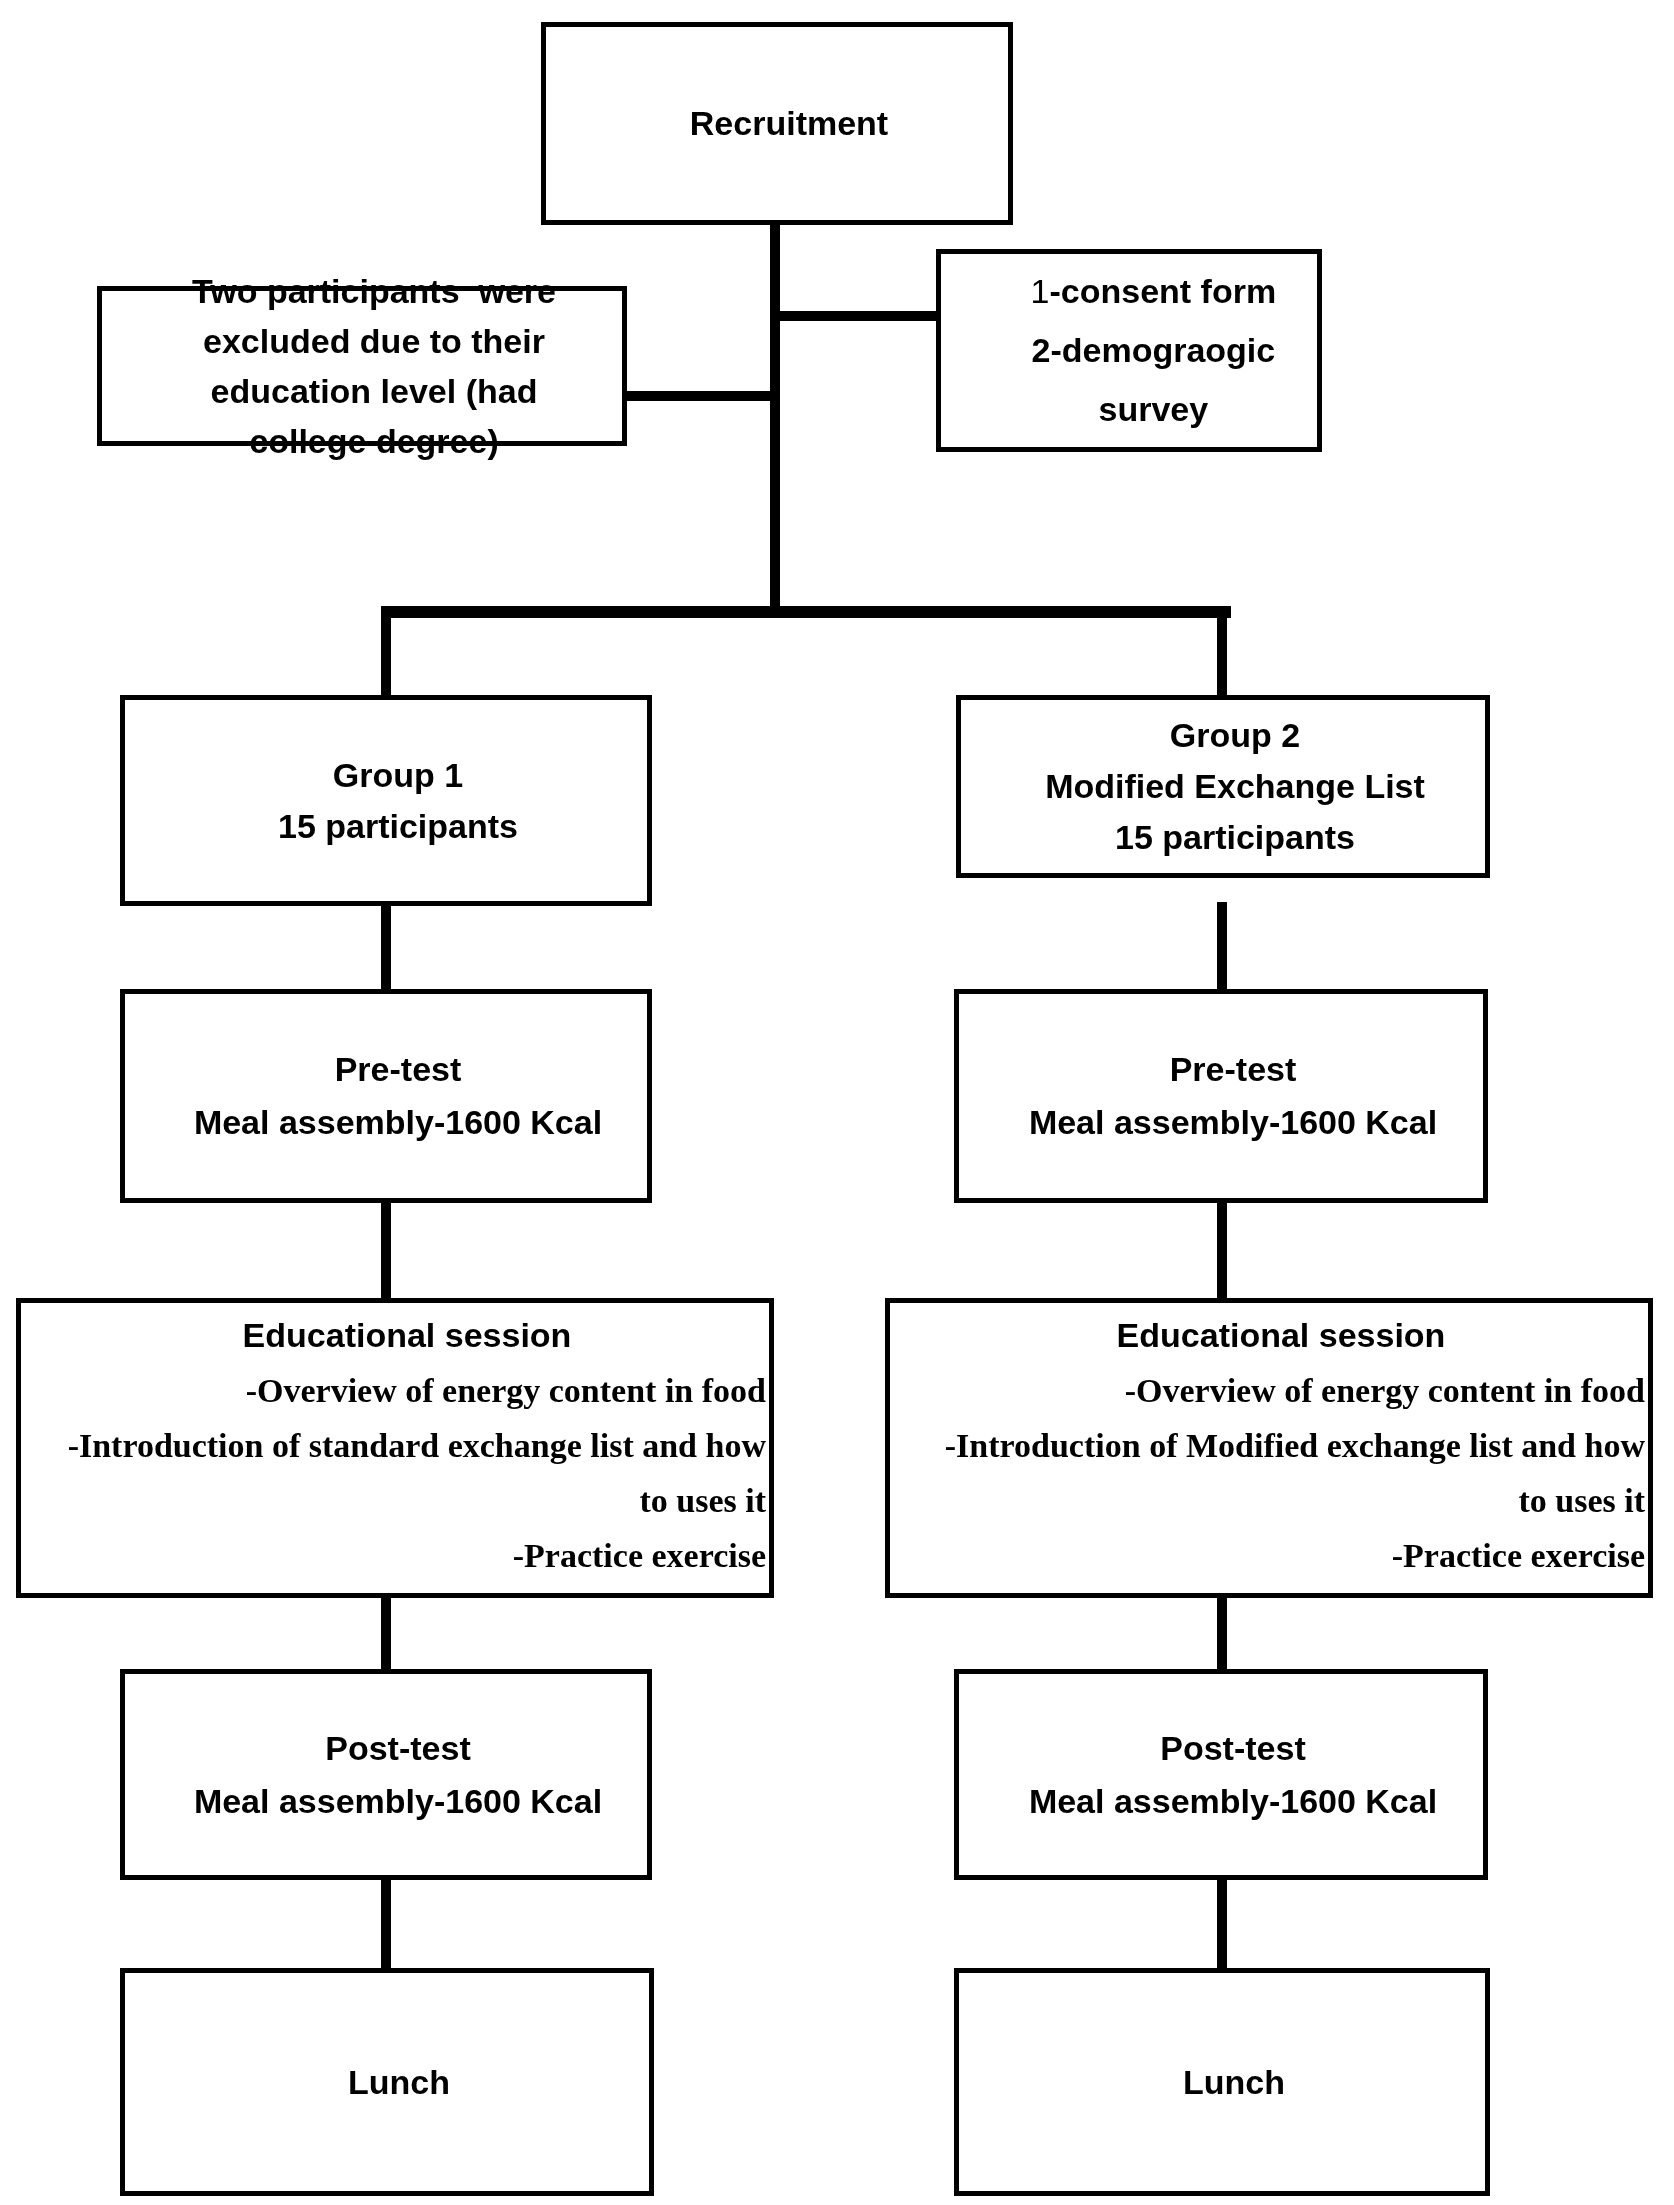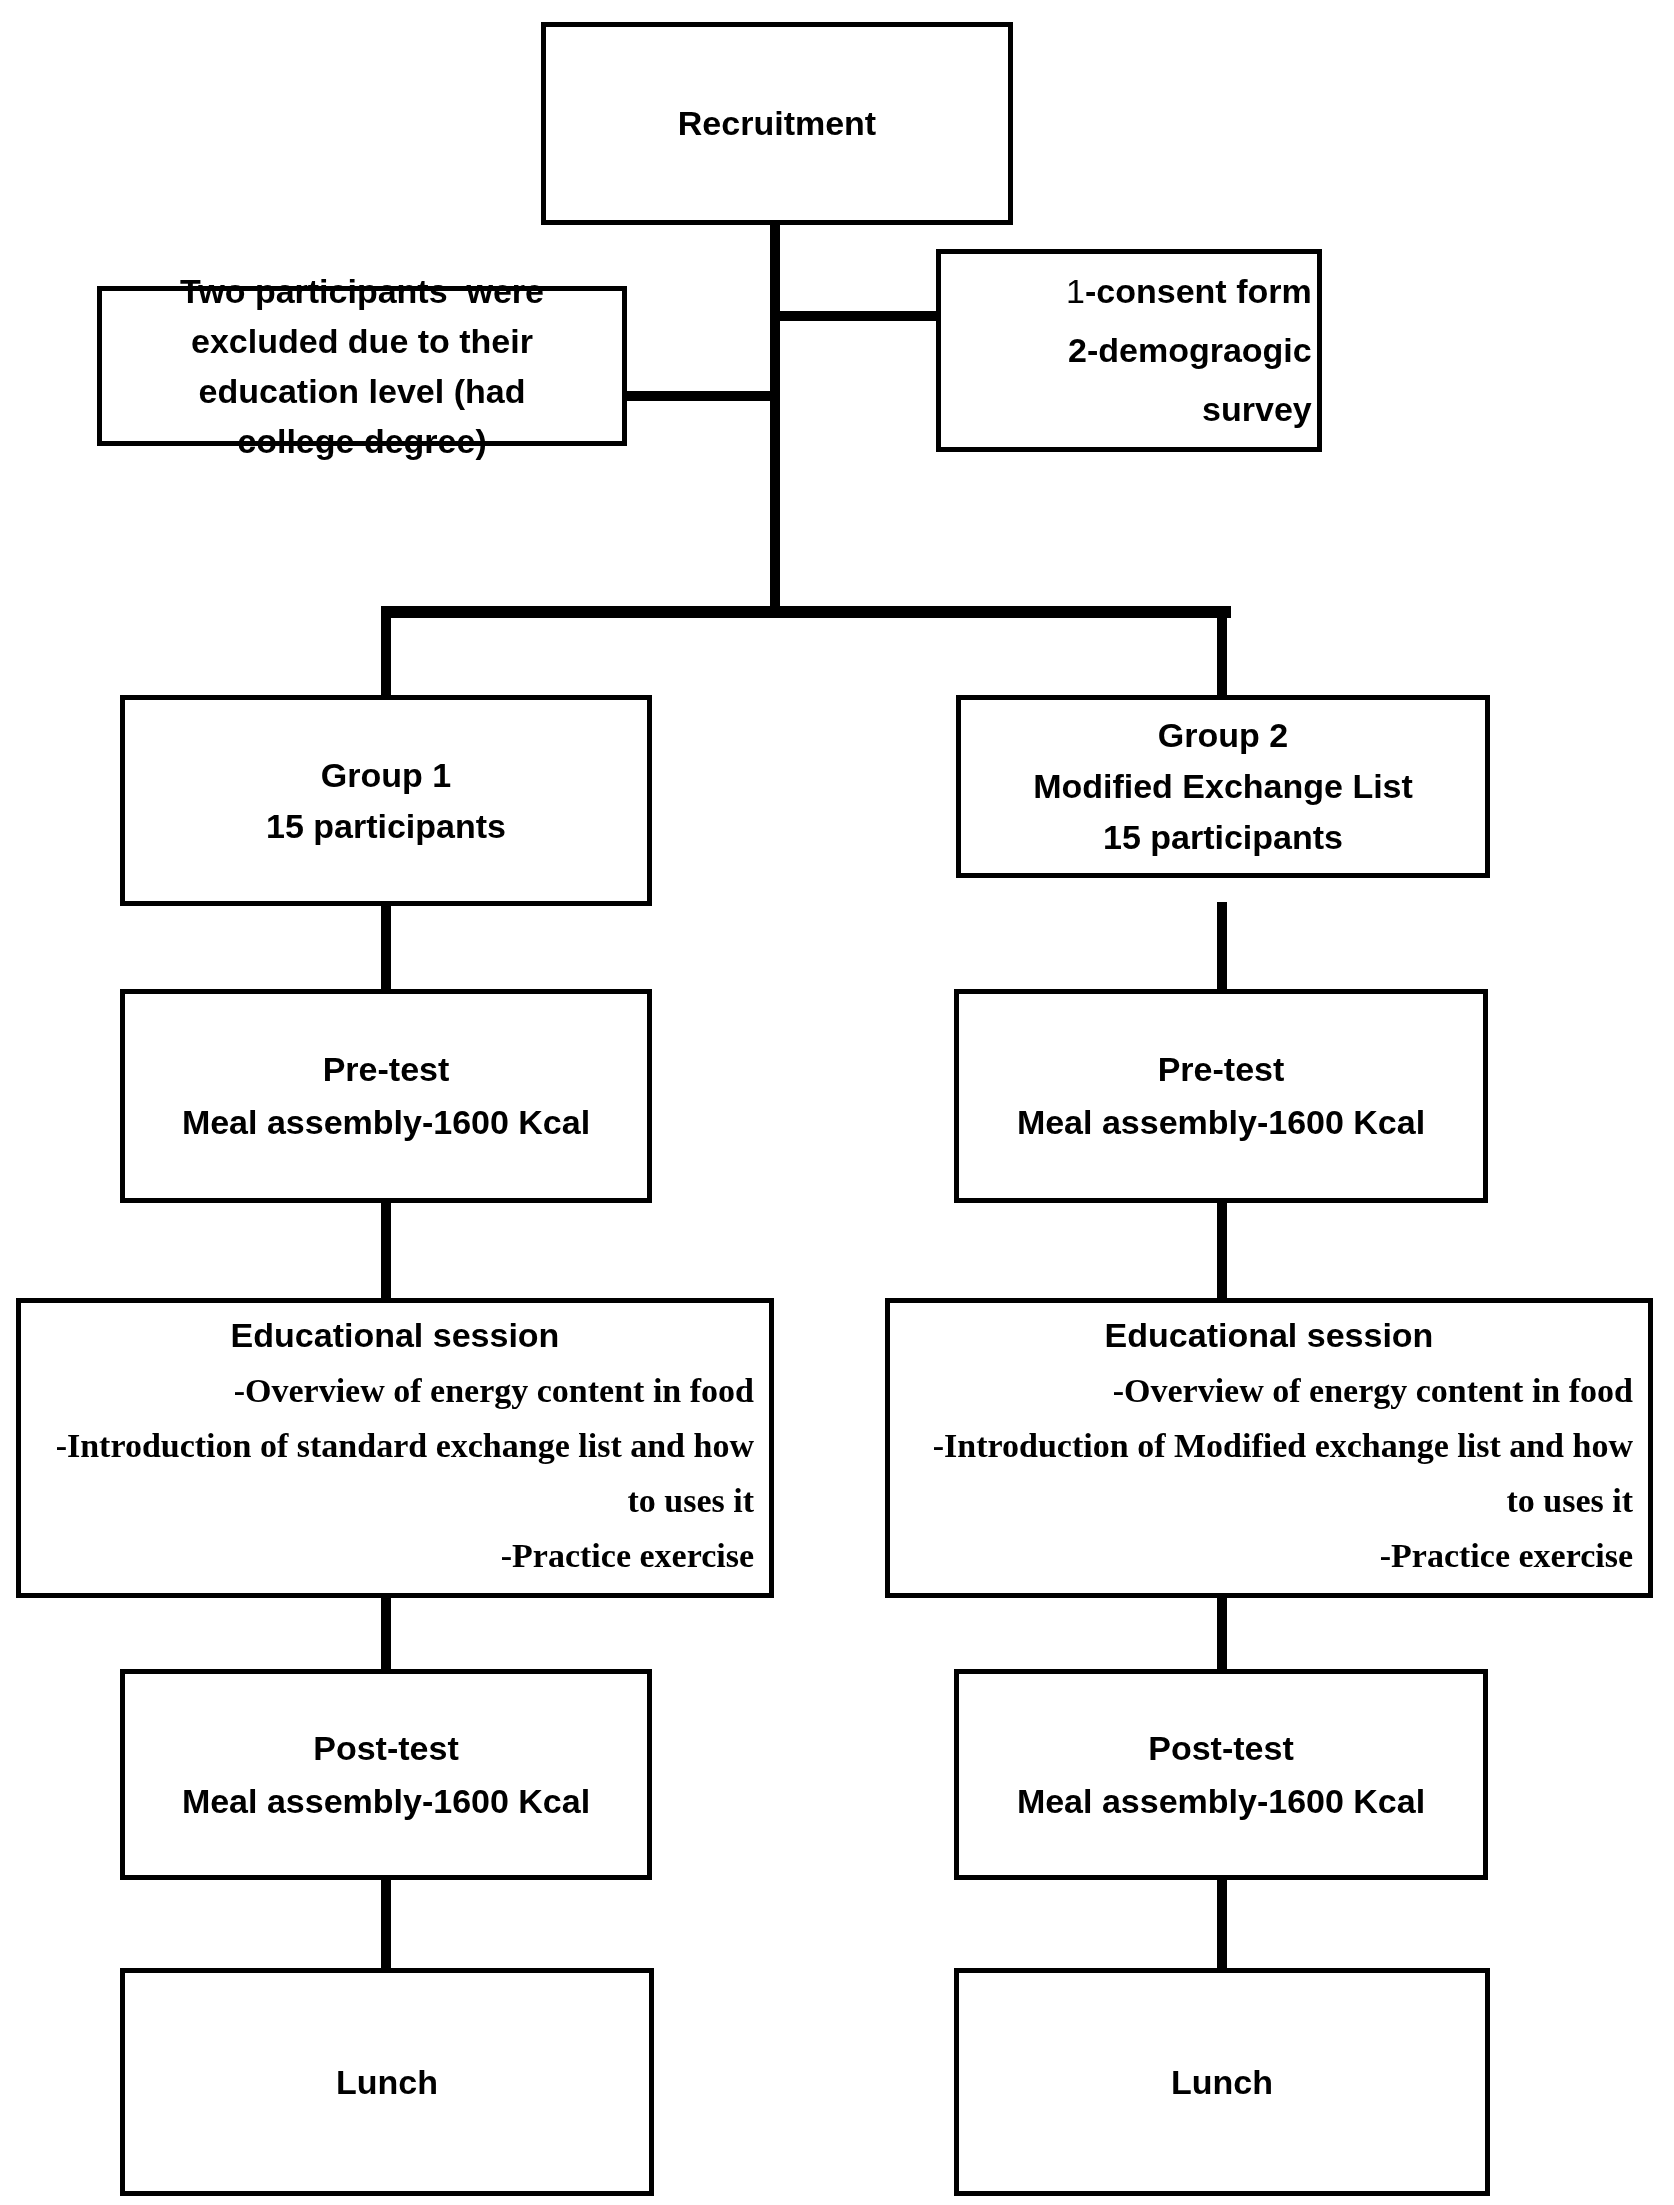--- a/index.html
+++ b/index.html
@@ -30,27 +30,27 @@
     display: flex;
     flex-direction: column;
     justify-content: center;
     align-items: stretch;
     font-weight: 700;
     font-size: 34px;
     line-height: 53px;
     text-align: center;
     white-space: pre-wrap;
   }
-  .box .tline { width: 100%; }
+  .box .tline { width: 100%; padding-left: 12px; }
 
   
   .b-recruit { left: 541px; top: 22px;   width: 472px;  height: 203px; line-height: 59px; }
   .b-excl    { left: 97px;  top: 286px;  width: 530px; height: 160px; line-height: 50px; }
   .b-consent { left: 936px; top: 249px;  width: 386px;  height: 203px; line-height: 59px;
-               text-align: right; padding-left: 30px; padding-right: 5.3px; }
+               text-align: center; padding-left: 30px; padding-right: 5.3px; }
   .b-group1  { left: 120px;  top: 695px; width: 532px; height: 211px; line-height: 51px; }
   .b-group2  { left: 956px; top: 695px; width: 534px; height: 183px; line-height: 51px; }
   .b-pre1    { left: 120px;  top: 989px; width: 532px; height: 214px; }
   .b-pre2    { left: 954px; top: 989px; width: 534px; height: 214px; }
   .b-edu1    { left: 16px;   top: 1298px; width: 758px; height: 300px; }
   .b-edu2    { left: 885px; top: 1298px; width: 768px; height: 300px; }
   .b-post1   { left: 120px;  top: 1669px; width: 532px; height: 211px; }
   .b-post2   { left: 954px; top: 1669px; width: 534px; height: 211px; }
   .b-lunch1  { left: 120px;  top: 1968px; width: 534px; height: 228px; }
   .b-lunch2  { left: 954px; top: 1968px; width: 536px; height: 228px; }

